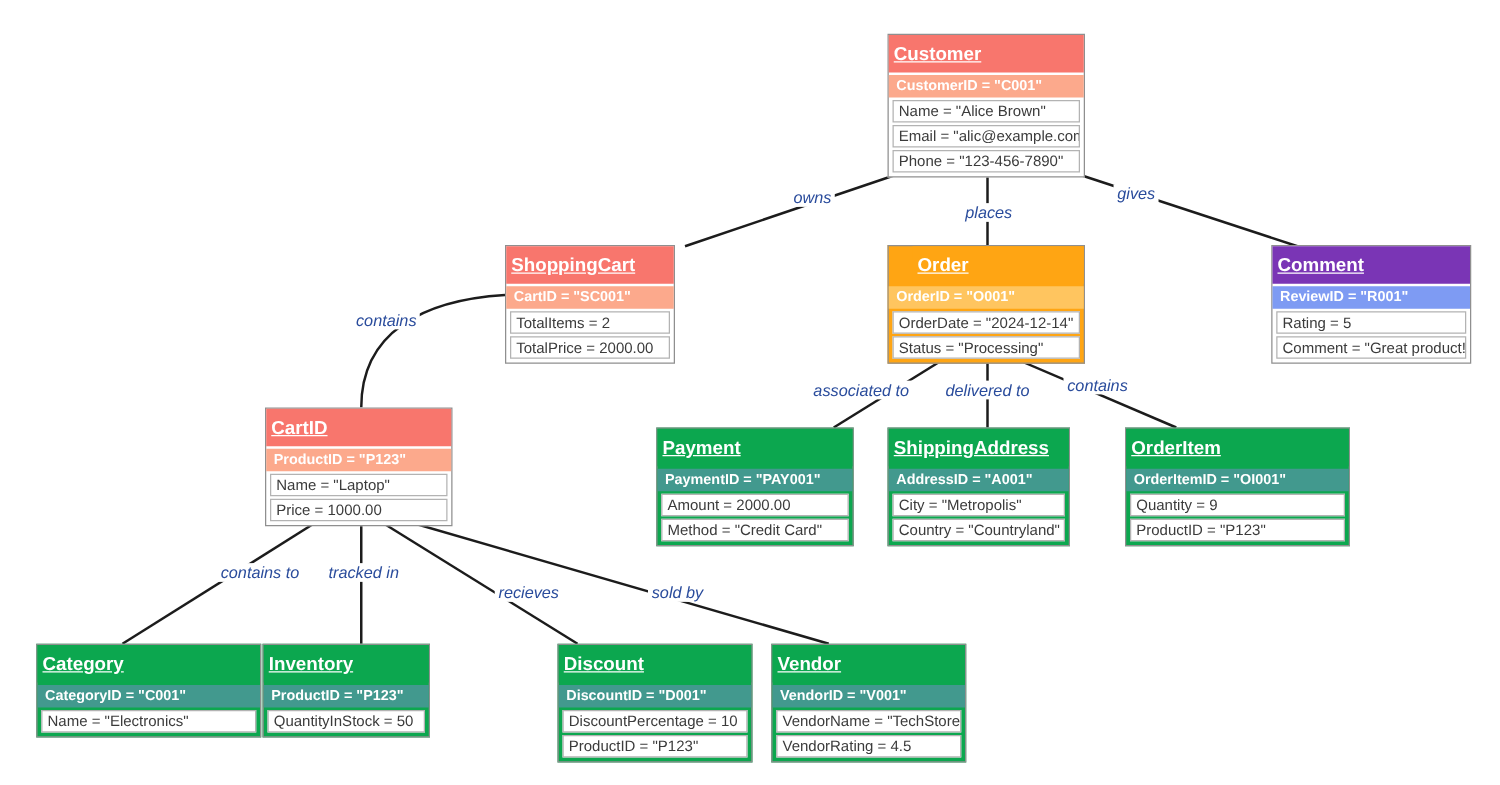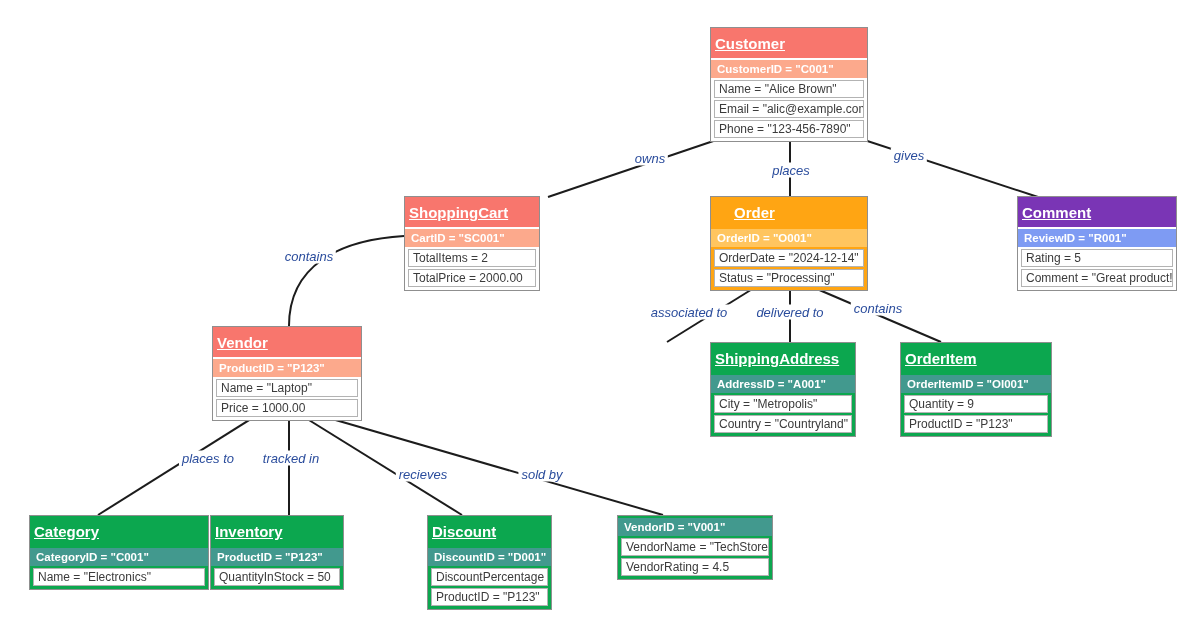--- a/index.html
+++ b/index.html
@@ -68,21 +68,21 @@
     <line x1="308" y1="412" x2="663" y2="515" stroke="#1c1c1c"></line>
   </svg>
 
   <div class="edge-label" style="left:650px;top:158px">owns</div>
   <div class="edge-label" style="left:791px;top:170px">places</div>
   <div class="edge-label" style="left:909px;top:155px">gives</div>
   <div class="edge-label" style="left:309px;top:256px">contains</div>
   <div class="edge-label" style="left:689px;top:312px">associated to</div>
   <div class="edge-label" style="left:790px;top:312px">delivered to</div>
   <div class="edge-label" style="left:878px;top:308px">contains</div>
-  <div class="edge-label" style="left:208px;top:458px">places to</div>
+  <div class="edge-label" style="left:208px;top:458px">contains to</div>
   <div class="edge-label" style="left:291px;top:458px">tracked in</div>
   <div class="edge-label" style="left:423px;top:474px">recieves</div>
   <div class="edge-label" style="left:542px;top:474px">sold by</div>
 
   <div class="entity scheme-salmon" style="left:710px;top:27px;width:158px">
     <div class="hdr">Customer</div>
     <div class="key">CustomerID = "C001"</div>
     <div class="attr">Name = "Alice Brown"</div>
     <div class="attr">Email = "alic@example.com"</div>
     <div class="attr">Phone = "123-456-7890"</div>
@@ -103,59 +103,66 @@
   </div>
 
   <div class="entity scheme-purple" style="left:1017px;top:196px;width:160px">
     <div class="hdr">Comment</div>
     <div class="key">ReviewID = "R001"</div>
     <div class="attr">Rating = 5</div>
     <div class="attr">Comment = "Great product!"</div>
   </div>
 
   <div class="entity scheme-salmon" style="left:212px;top:326px;width:150px">
-    <div class="hdr">Vendor</div>
+    <div class="hdr">CartID</div>
     <div class="key">ProductID = "P123"</div>
     <div class="attr">Name = "Laptop"</div>
     <div class="attr">Price = 1000.00</div>
   </div>
 
+  <div class="entity scheme-green" style="left:525px;top:342px;width:158px">
+    <div class="hdr">Payment</div>
+    <div class="key">PaymentID = "PAY001"</div>
+    <div class="attr">Amount = 2000.00</div>
+    <div class="attr">Method = "Credit Card"</div>
+  </div>
 
   <div class="entity scheme-green" style="left:710px;top:342px;width:146px">
     <div class="hdr">ShippingAddress</div>
     <div class="key">AddressID = "A001"</div>
     <div class="attr">City = "Metropolis"</div>
     <div class="attr">Country = "Countryland"</div>
   </div>
 
-  <div class="entity scheme-green" style="left:900px;top:342px;width:152px">
+  <div class="entity scheme-green" style="left:900px;top:342px;width:180px">
     <div class="hdr">OrderItem</div>
     <div class="key">OrderItemID = "OI001"</div>
     <div class="attr">Quantity = 9</div>
     <div class="attr">ProductID = "P123"</div>
   </div>
 
   <div class="entity scheme-green" style="left:29px;top:515px;width:180px">
     <div class="hdr">Category</div>
     <div class="key">CategoryID = "C001"</div>
     <div class="attr">Name = "Electronics"</div>
   </div>
 
   <div class="entity scheme-green" style="left:210px;top:515px;width:134px">
     <div class="hdr">Inventory</div>
     <div class="key">ProductID = "P123"</div>
     <div class="attr">QuantityInStock = 50</div>
   </div>
 
-  <div class="entity scheme-green" style="left:427px;top:515px;width:125px">
+  <div class="entity scheme-green" style="left:446px;top:515px;width:156px">
     <div class="hdr">Discount</div>
     <div class="key">DiscountID = "D001"</div>
     <div class="attr">DiscountPercentage = 10</div>
     <div class="attr">ProductID = "P123"</div>
   </div>
 
   <div class="entity scheme-green" style="left:617px;top:515px;width:156px">
+    <div class="hdr">Vendor</div>
     <div class="key">VendorID = "V001"</div>
     <div class="attr">VendorName = "TechStore"</div>
     <div class="attr">VendorRating = 4.5</div>
   </div>
 
 </div>
 
 </body></html>

